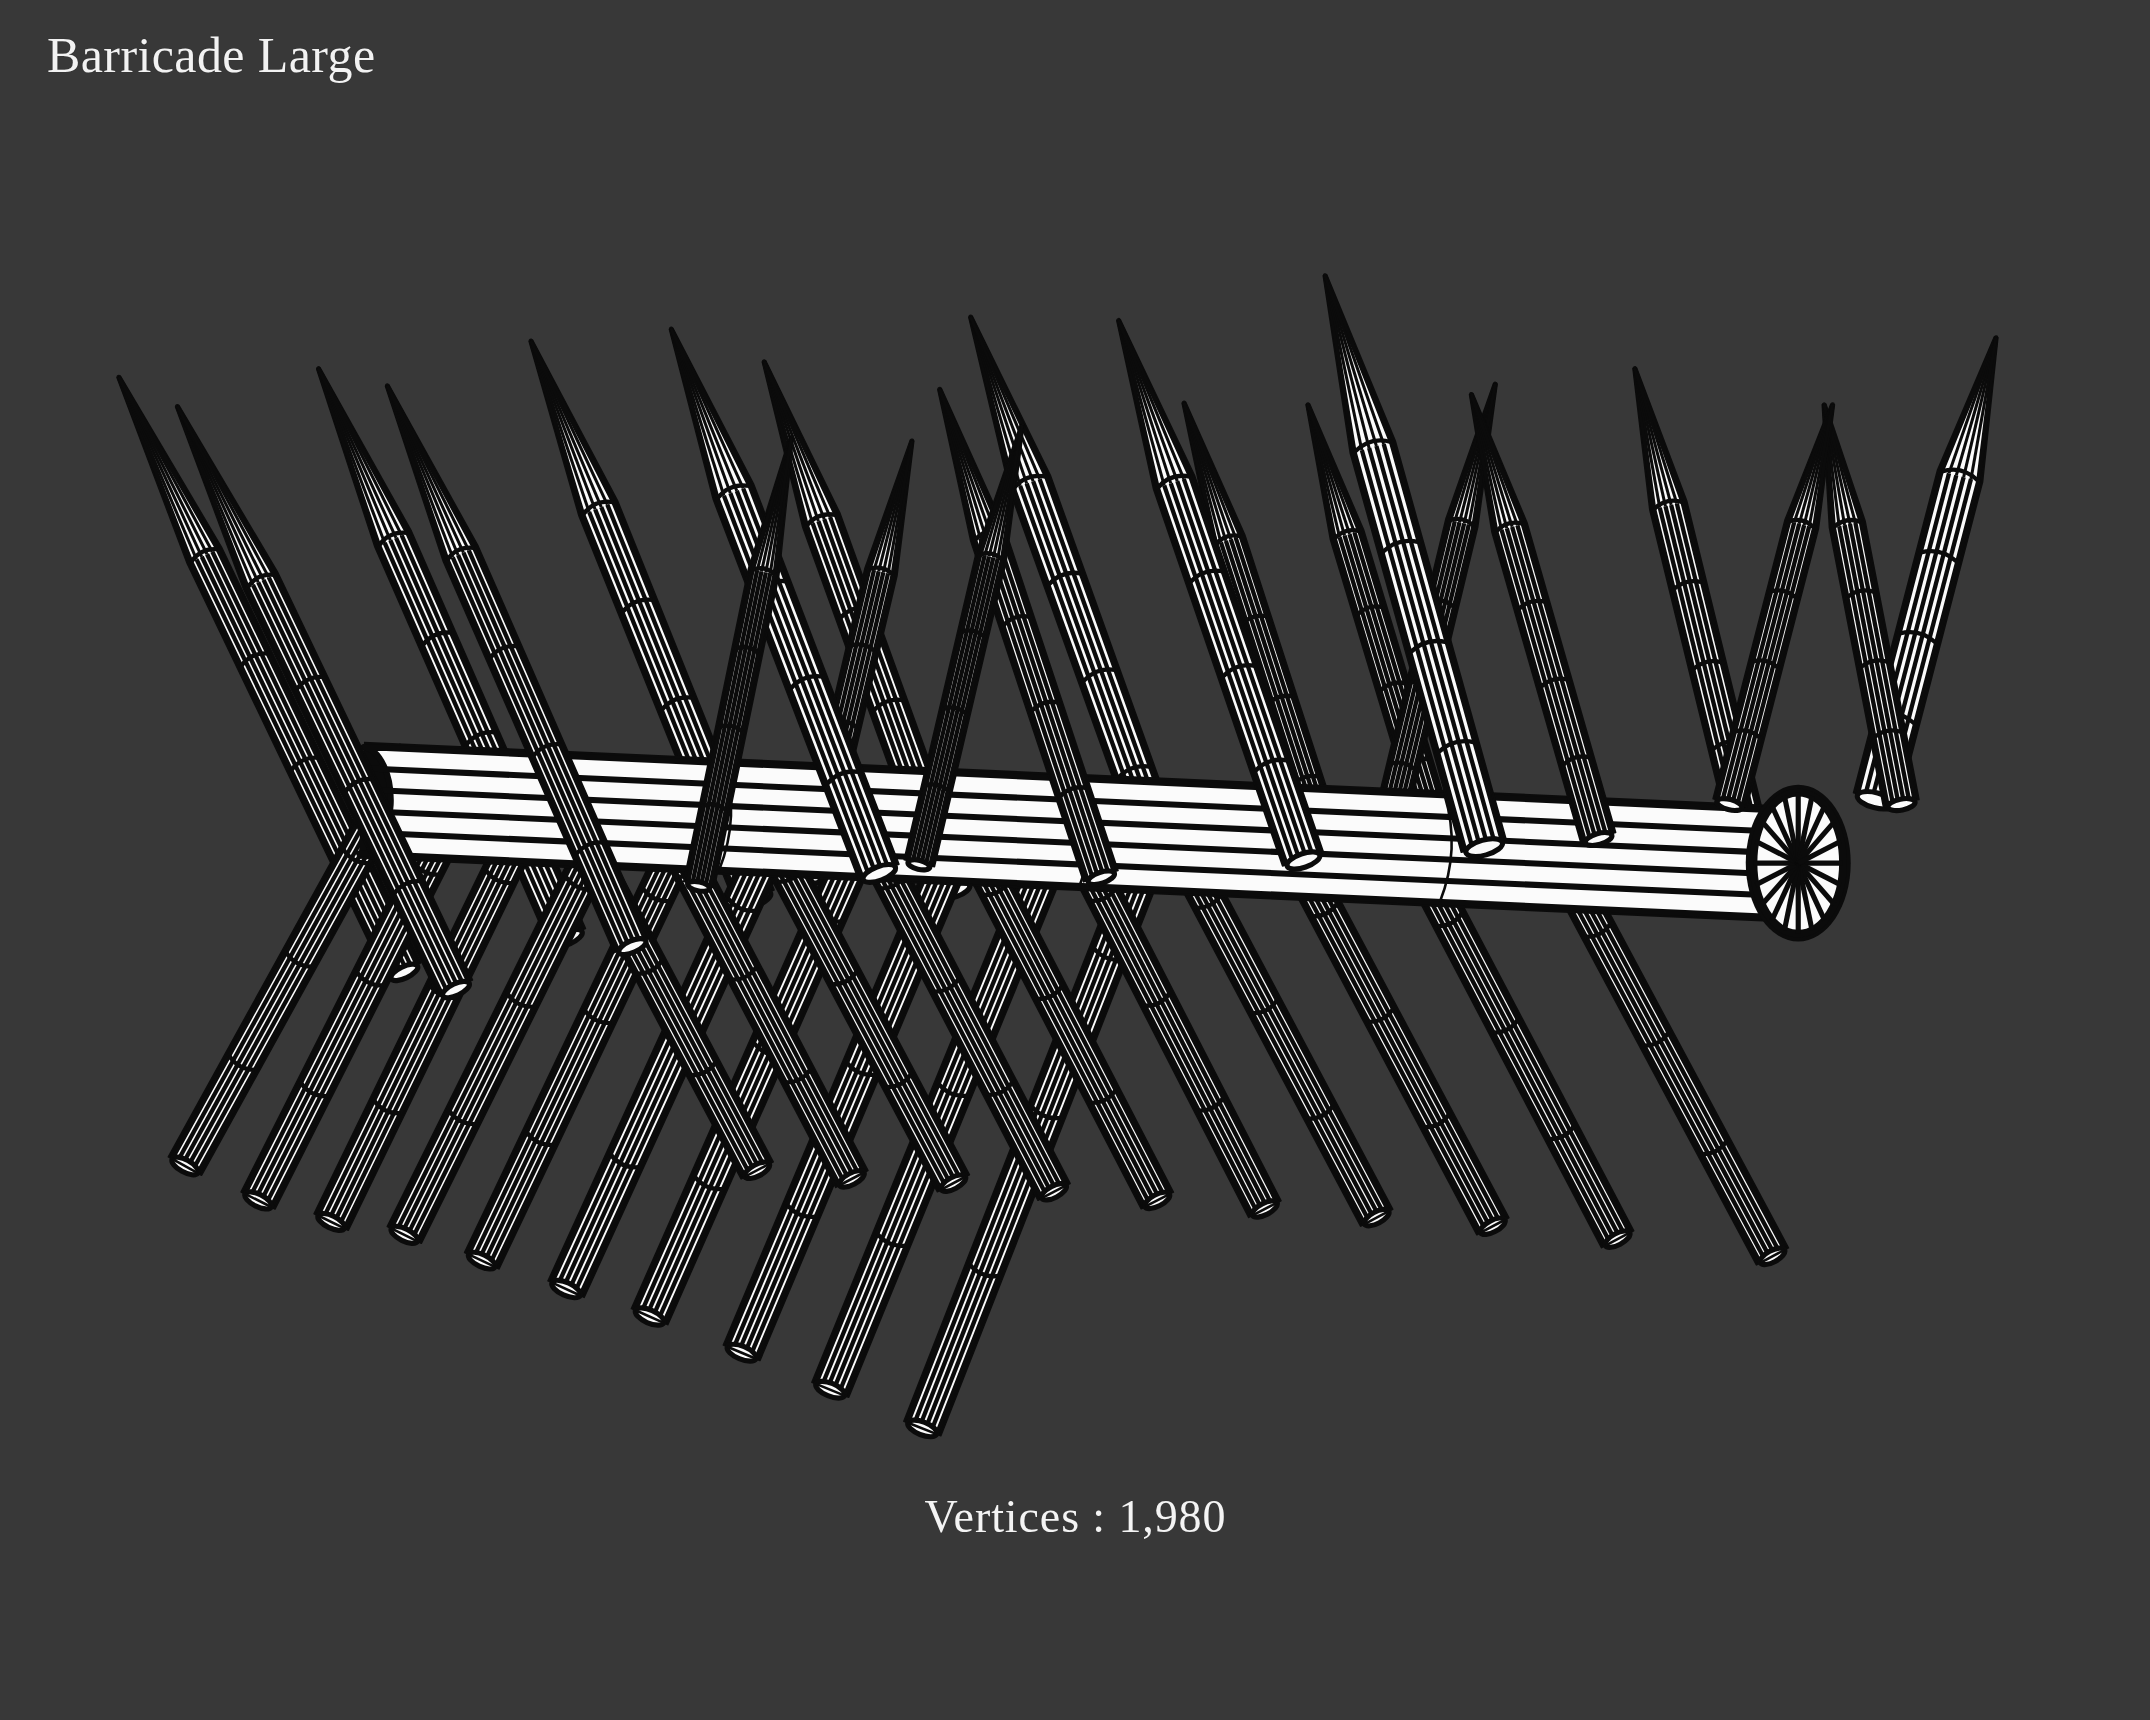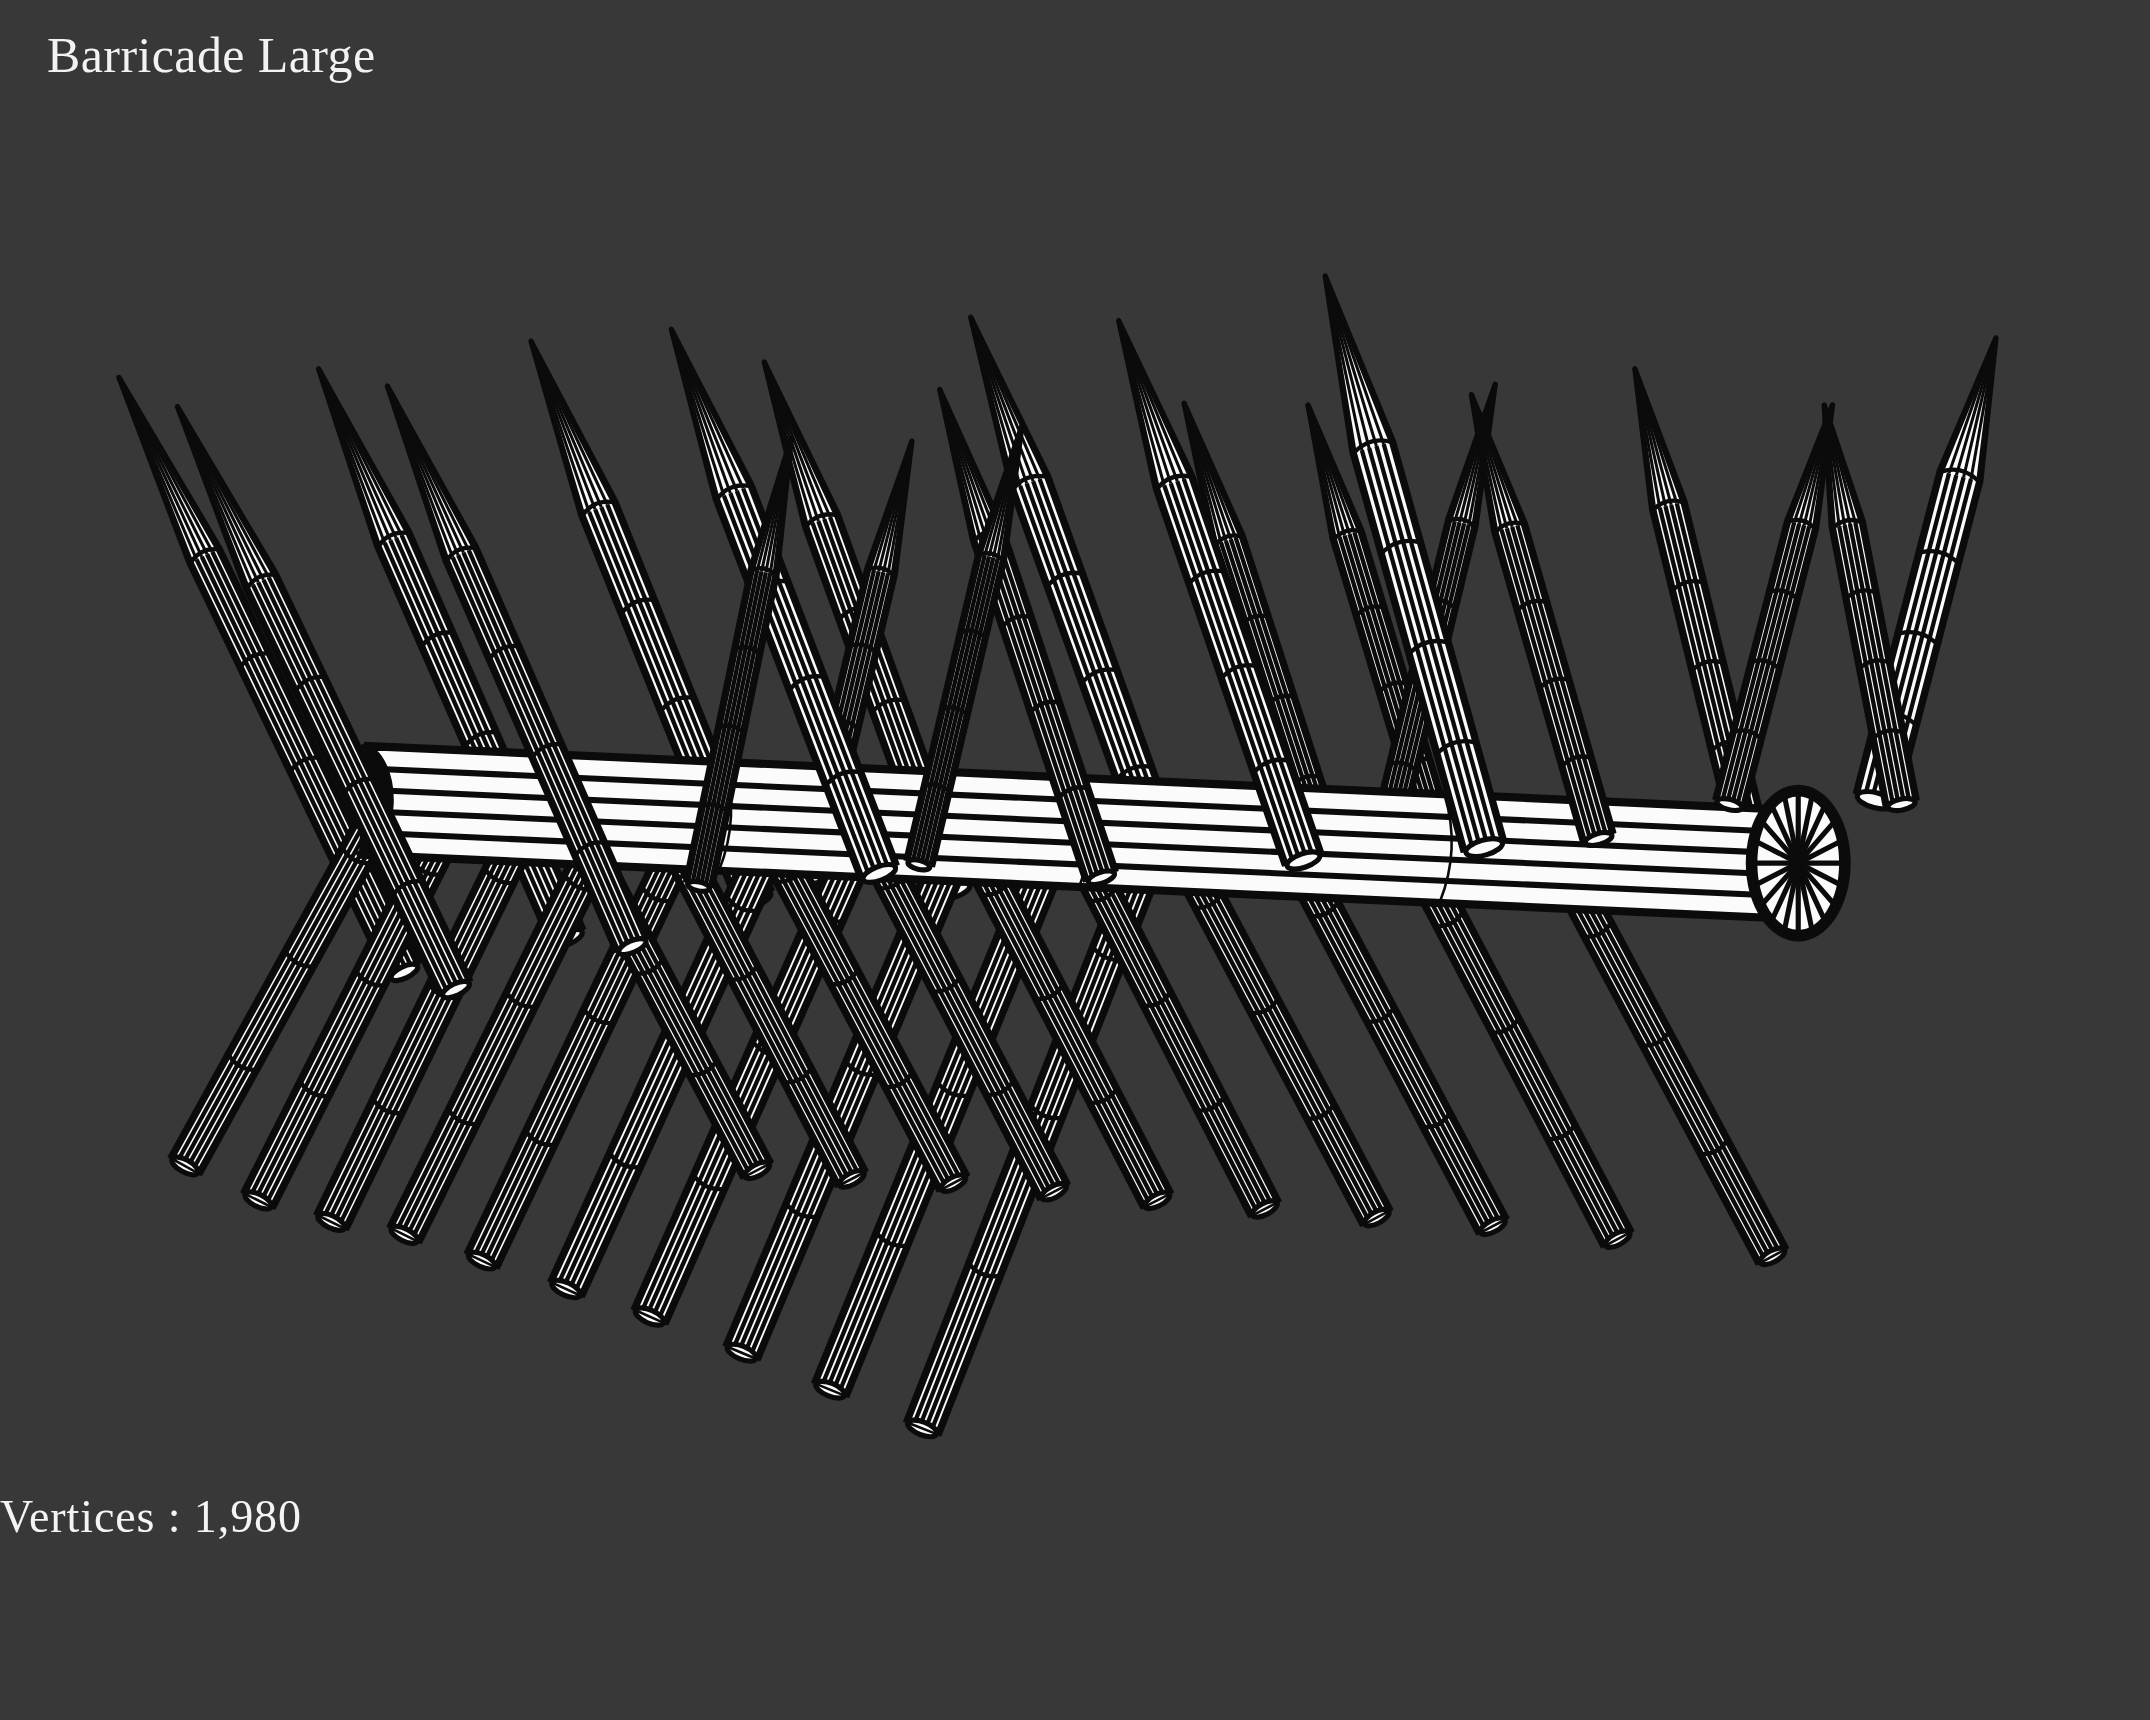--- a/index.html
+++ b/index.html
@@ -14,20 +14,21 @@
   #title{
     position:absolute;left:47px;top:26px;
     color:#f2f2f2;
     font-size:50px;
     letter-spacing:0.4px;
     white-space:nowrap;
     text-shadow:0 0 0.9px rgba(0,0,0,.35);
   }
   #vertices{
     position:absolute;left:0;top:1490px;width:2151px;
+    text-align:center;
     color:#f4f4f4;
     font-size:46px;
     letter-spacing:0.9px;
   }
   svg#model{position:absolute;left:0;top:0;width:2151px;height:1721px;display:block;}
   .cap-spoke{stroke:#0b0b0b;fill:none;}
 </style>
 </head>
 <body>
 

